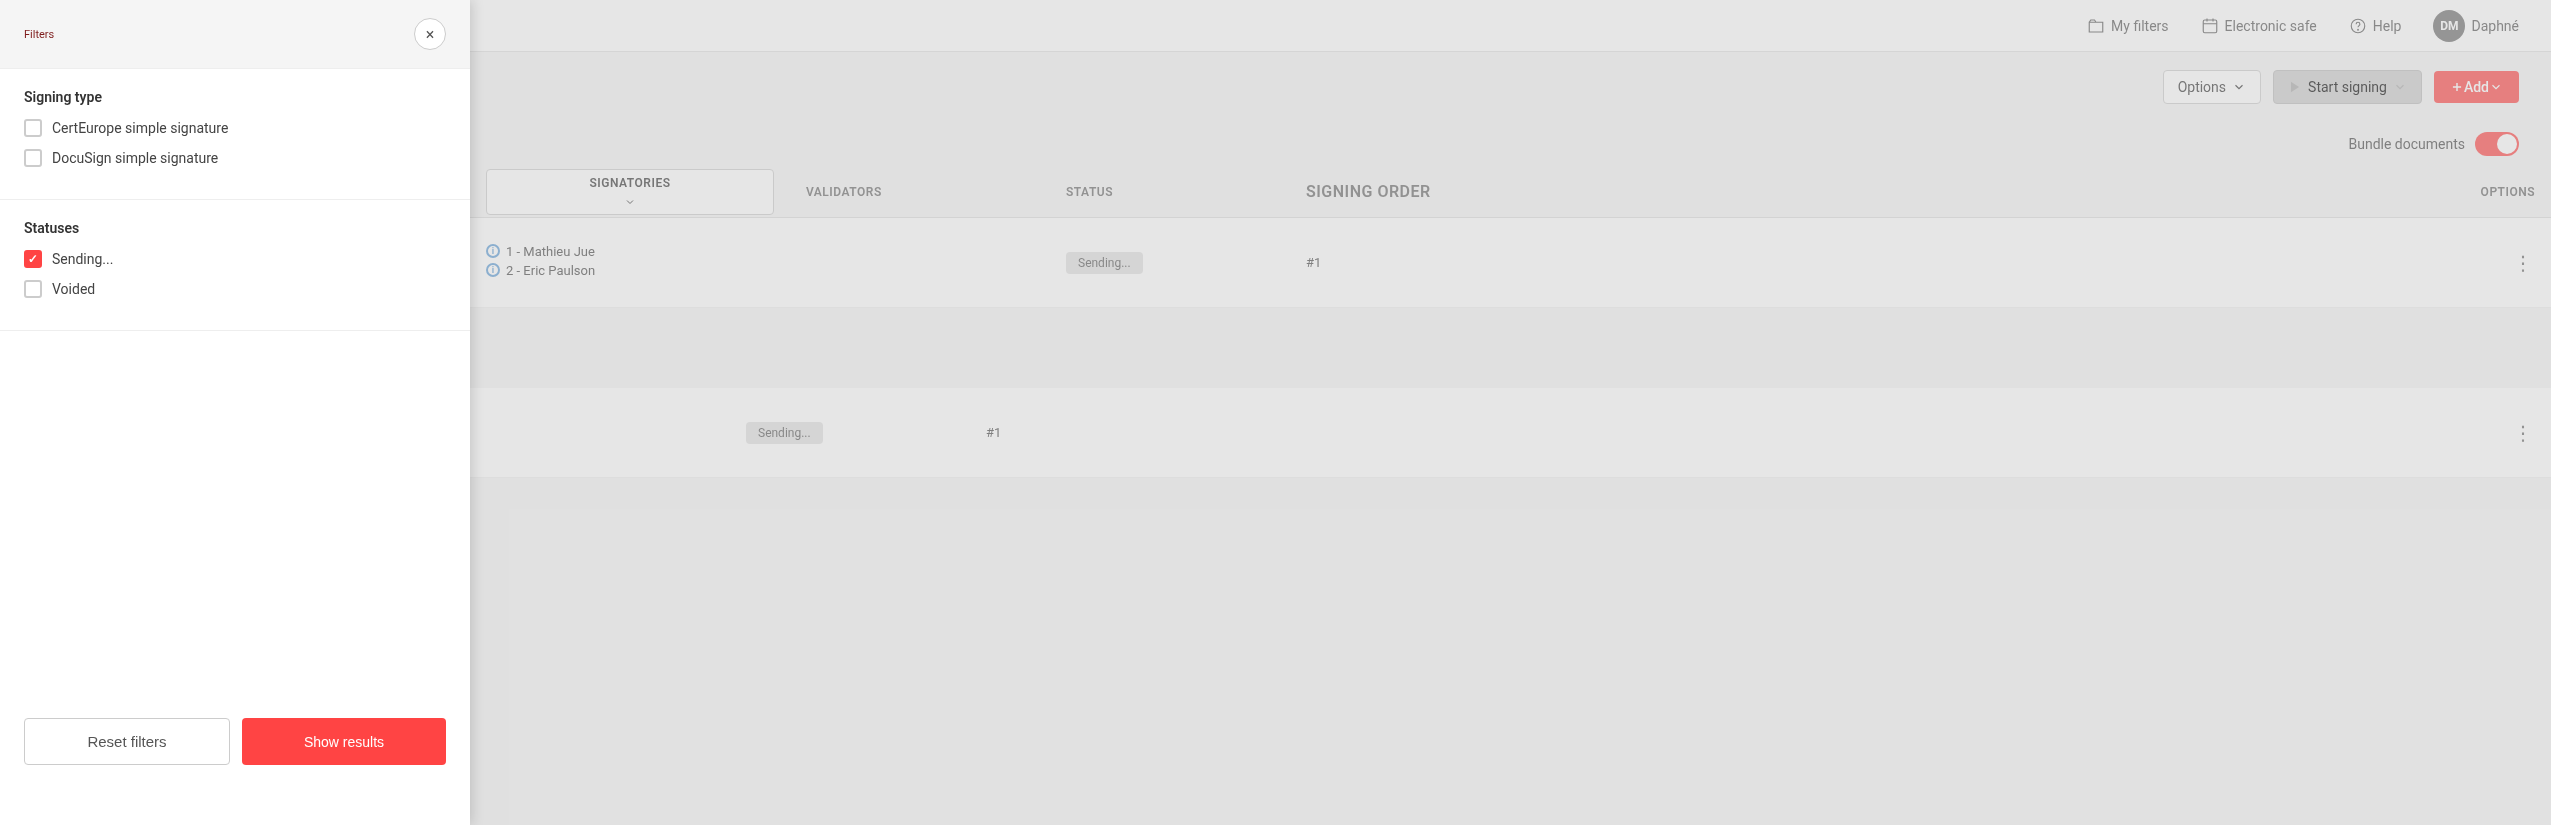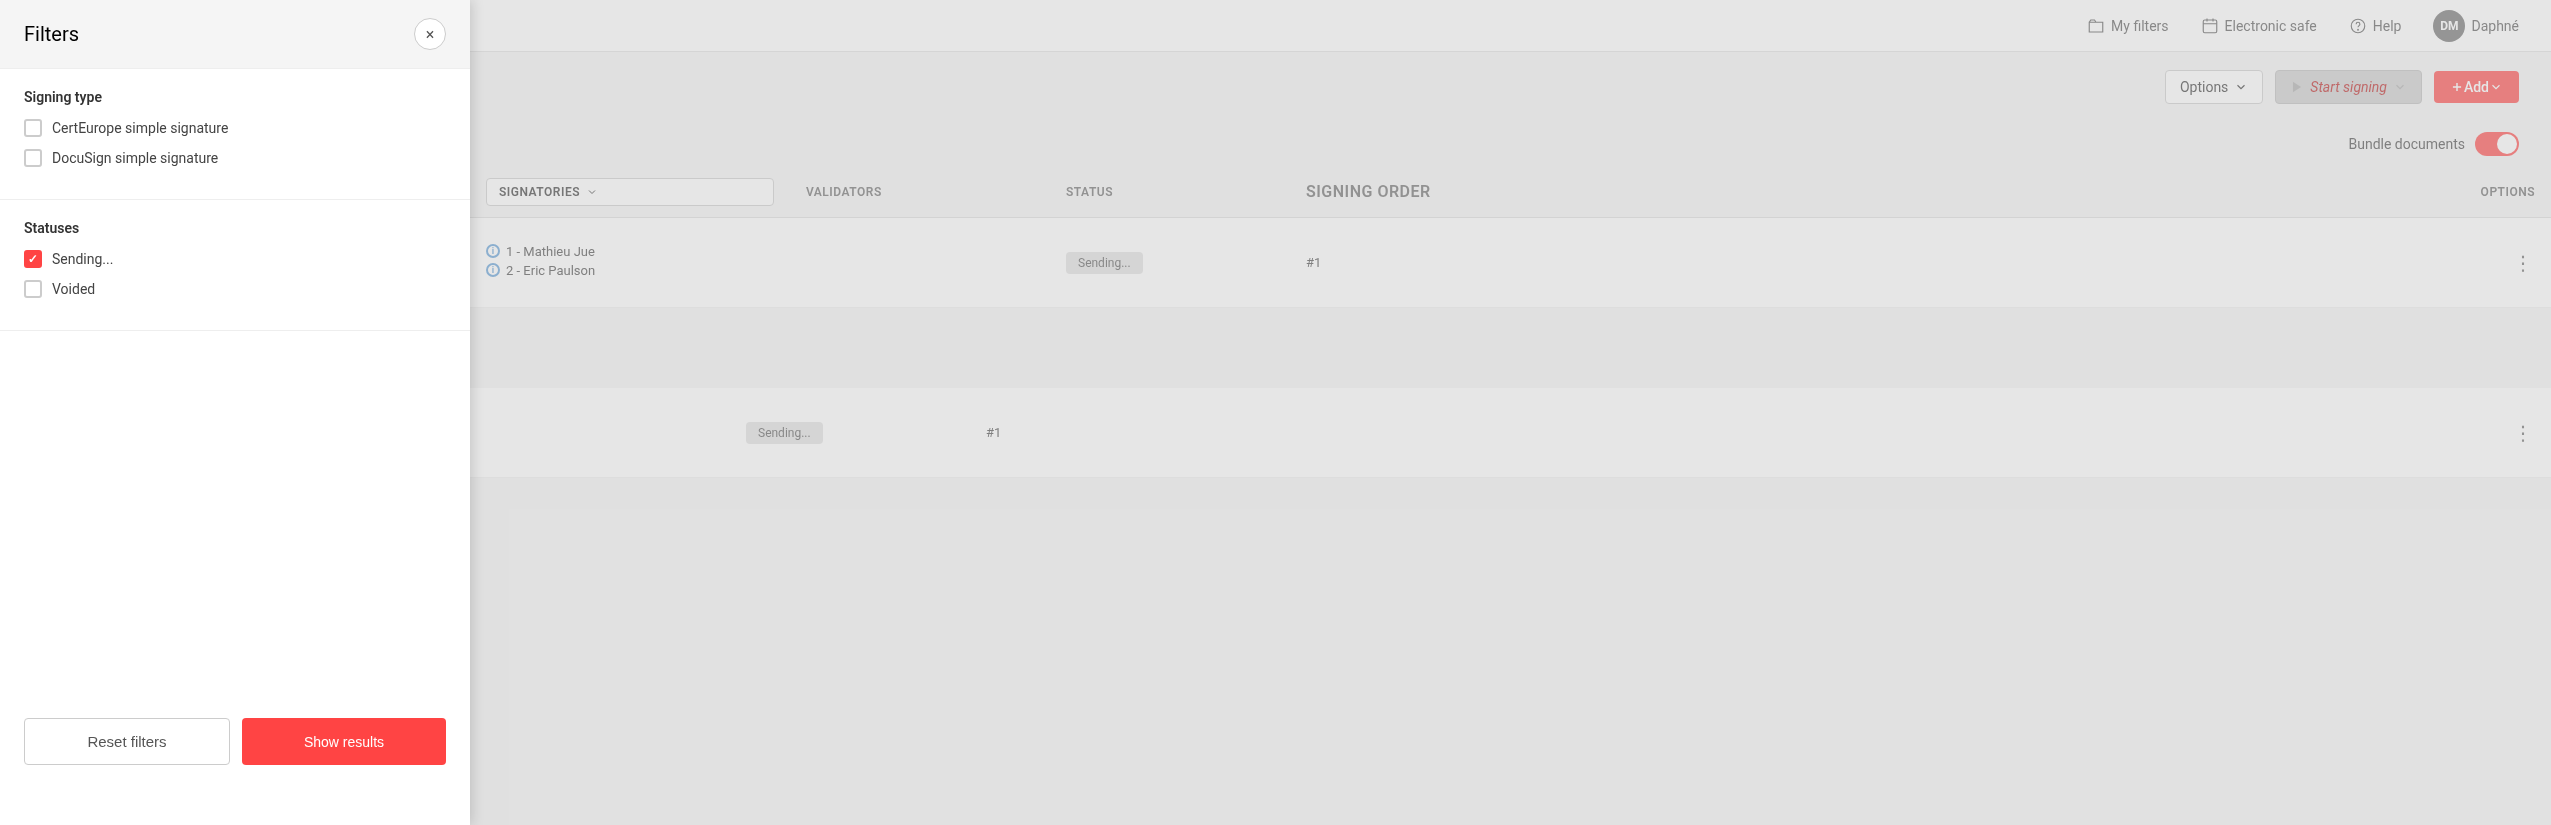--- a/index.html
+++ b/index.html
@@ -67,21 +67,21 @@
     .btn-options {
       display: flex; align-items: center; gap: 6px;
       background: white; border: 1px solid #ccc;
       padding: 8px 14px; border-radius: 4px;
       font-size: 14px; color: #333; cursor: pointer;
     }
     .btn-start-signing {
       display: flex; align-items: center; gap: 6px;
       background: #ccc; border: 1px solid #bbb;
       padding: 8px 14px; border-radius: 4px;
-      font-size: 14px; color: #b91c1c; cursor: not-allowed; font-style: italic;
+      font-size: 14px; color: #000000; cursor: not-allowed;
     }
     .btn-add {
       display: flex; align-items: center; 
       background: #f44; border: none;
       padding: 8px 16px; border-radius: 4px;
       font-size: 14px; color: white; cursor: pointer;
       font-weight: 500;
     }
 
     
@@ -122,21 +122,21 @@
     }
     .col-signatories {
       flex: 0 0 320px;
       padding: 0 16px;
     }
     .col-signatories-btn {
       display: flex; align-items: center; gap: 6px;
       background: white; border: 1px solid #ccc;
       padding: 6px 12px; border-radius: 4px;
       font-size: 12px; font-weight: 600; color: #333;
-      letter-spacing: 0.5px; cursor: pointer;
+      letter-spacing: 0.5px; cursor: pointer; flex-direction: column;
     }
     .col-validators { flex: 0 0 260px; padding: 0 16px; font-size: 12px; font-weight: 600; color: #666; letter-spacing: 0.5px; }
     .col-status { flex: 0 0 240px; padding: 0 16px; font-size: 12px; font-weight: 600; color: #666; letter-spacing: 0.5px; }
     .col-signing-order { flex: 0 0 280px; padding: 0 16px; font-size: 16px; font-weight: 600; color: #666; letter-spacing: 0.5px; }
     .col-options { flex: 1; padding: 0 16px; font-size: 12px; font-weight: 600; color: #666; letter-spacing: 0.5px; text-align: right; }
 
     
     .table-row {
       position: absolute;
       left: 470px; right: 0;
@@ -188,21 +188,21 @@
       box-shadow: 2px 0 12px rgba(0,0,0,0.15);
     }
     .filter-panel-header {
       display: flex;
       align-items: center;
       justify-content: space-between;
       padding: 18px 24px;
       border-bottom: 1px solid #eee;
       background: #f5f5f5;
     }
-    .filter-title { font-size: 20px; color: #000000; font-weight: 400; }
+    .filter-title { font-size: 11px; color: #7f1d1d; font-weight: 400; }
     .close-btn {
       width: 32px; height: 32px;
       border: 1px solid #ccc; border-radius: 50%;
       background: white;
       display: flex; align-items: center; justify-content: center;
       cursor: pointer; font-size: 16px; color: #555;
     }
 
     .filter-section { padding: 20px 24px; border-bottom: 1px solid #eee; }
     .filter-section-title { font-size: 14px; font-weight: 600; color: #333; margin-bottom: 14px; }

